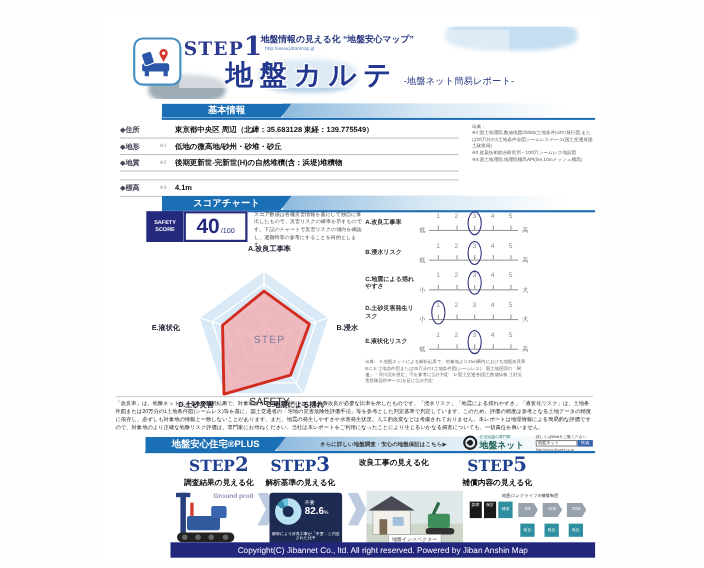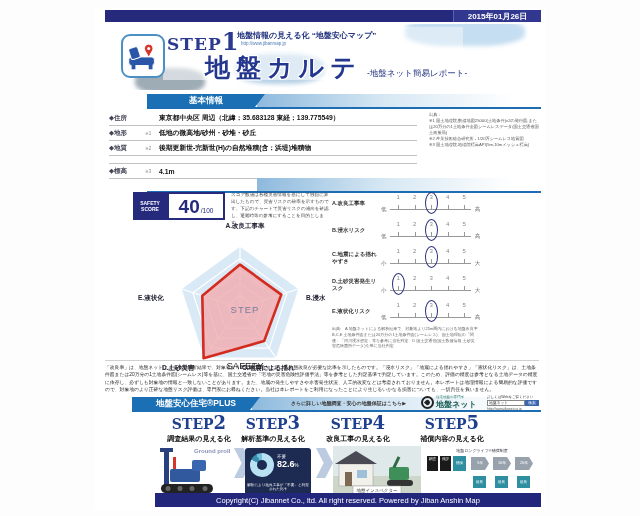--- a/index.html
+++ b/index.html
@@ -125,23 +125,20 @@
     clip-path:polygon(0 0,78% 0,100% 50%,78% 100%,0 100%); }
 
   .footer { position:absolute; left:60px; right:4px; top:485px; height:14px; background:#23277c; color:#fff;
     font-size:7.5px; display:flex; align-items:center; justify-content:center; }
 </style>
 </head>
 <body>
 
 <div id="page">
 
-  <div class="date-bar">
-    <div class="date-chip">2015年01月26日</div>
-  </div>
 
   <div class="map-header">
     <div class="map-blob b1"></div>
     <div class="map-blob b2"></div>
     <div class="map-blob b3"></div>
     <div class="title-band2"></div>
     <div class="title-band"></div>
     <div class="logo-box">
       <svg width="38" height="38" viewBox="0 0 40 40">
         <rect x="5" y="21" width="27" height="9" rx="3" fill="#2a56a8" stroke="#fff" stroke-width="1"></rect>
@@ -191,20 +188,21 @@
   </div>
   <div class="info-src">
     <div>出典：</div>
     <div>※1 国土地理院,数値地図25000(土地条件)v2の発行図,または20万分の1土地条件全図シームレスデータ(国土交通省国土政策局)</div>
     <div>※2 産業技術総合研究所 - 1/20万シームレス地質図</div>
     <div>※3 国土地理院,地理院標高API(5m,10mメッシュ標高)</div>
   </div>
 
   <div class="banner" style="left:52px; top:170px;">
     <div class="fade" style="left:110px;"></div>
+    <div class="dark" style="width:118px;">スコアチャート</div>
   </div>
   <div class="score-wrap">
     <div class="score-badge">SAFETY SCORE</div>
     <div class="score-box">
       <span class="score-num">40</span>
       <span class="score-den">/100</span>
     </div>
   </div>
   <div class="score-desc">スコア数値は各種災害情報を基にして独自に算出したもので、災害リスクの確率を示すものです。下記のチャートで災害リスクの傾向を確認し、避難時等の参考にすることを目的とします。</div>
 
@@ -357,21 +355,20 @@
 
   <div class="stepcol" style="left:58px; width:92px;">
     <div class="stepttl"><span class="s">STEP</span><span class="n">2</span></div>
     <div class="stepsub">調査結果の見える化</div>
   </div>
   <div class="stepcol" style="left:134px; width:88px;">
     <div class="stepttl"><span class="s">STEP</span><span class="n">3</span></div>
     <div class="stepsub">解析基準の見える化</div>
   </div>
   <div class="stepcol" style="left:218px; width:90px;">
-    <div class="stepttl"><span class="s">STEP</span><span class="n">4</span></div>
     <div class="stepsub">改良工事の見える化</div>
   </div>
   <div class="stepcol" style="left:305px; width:104px;">
     <div class="stepttl"><span class="s">STEP</span><span class="n">5</span></div>
     <div class="stepsub">補償内容の見える化</div>
   </div>
 
   <div class="chev" style="left:139px;"></div>
   <div class="chev" style="left:221px;"></div>
   <div class="chev" style="left:303px;"></div>

